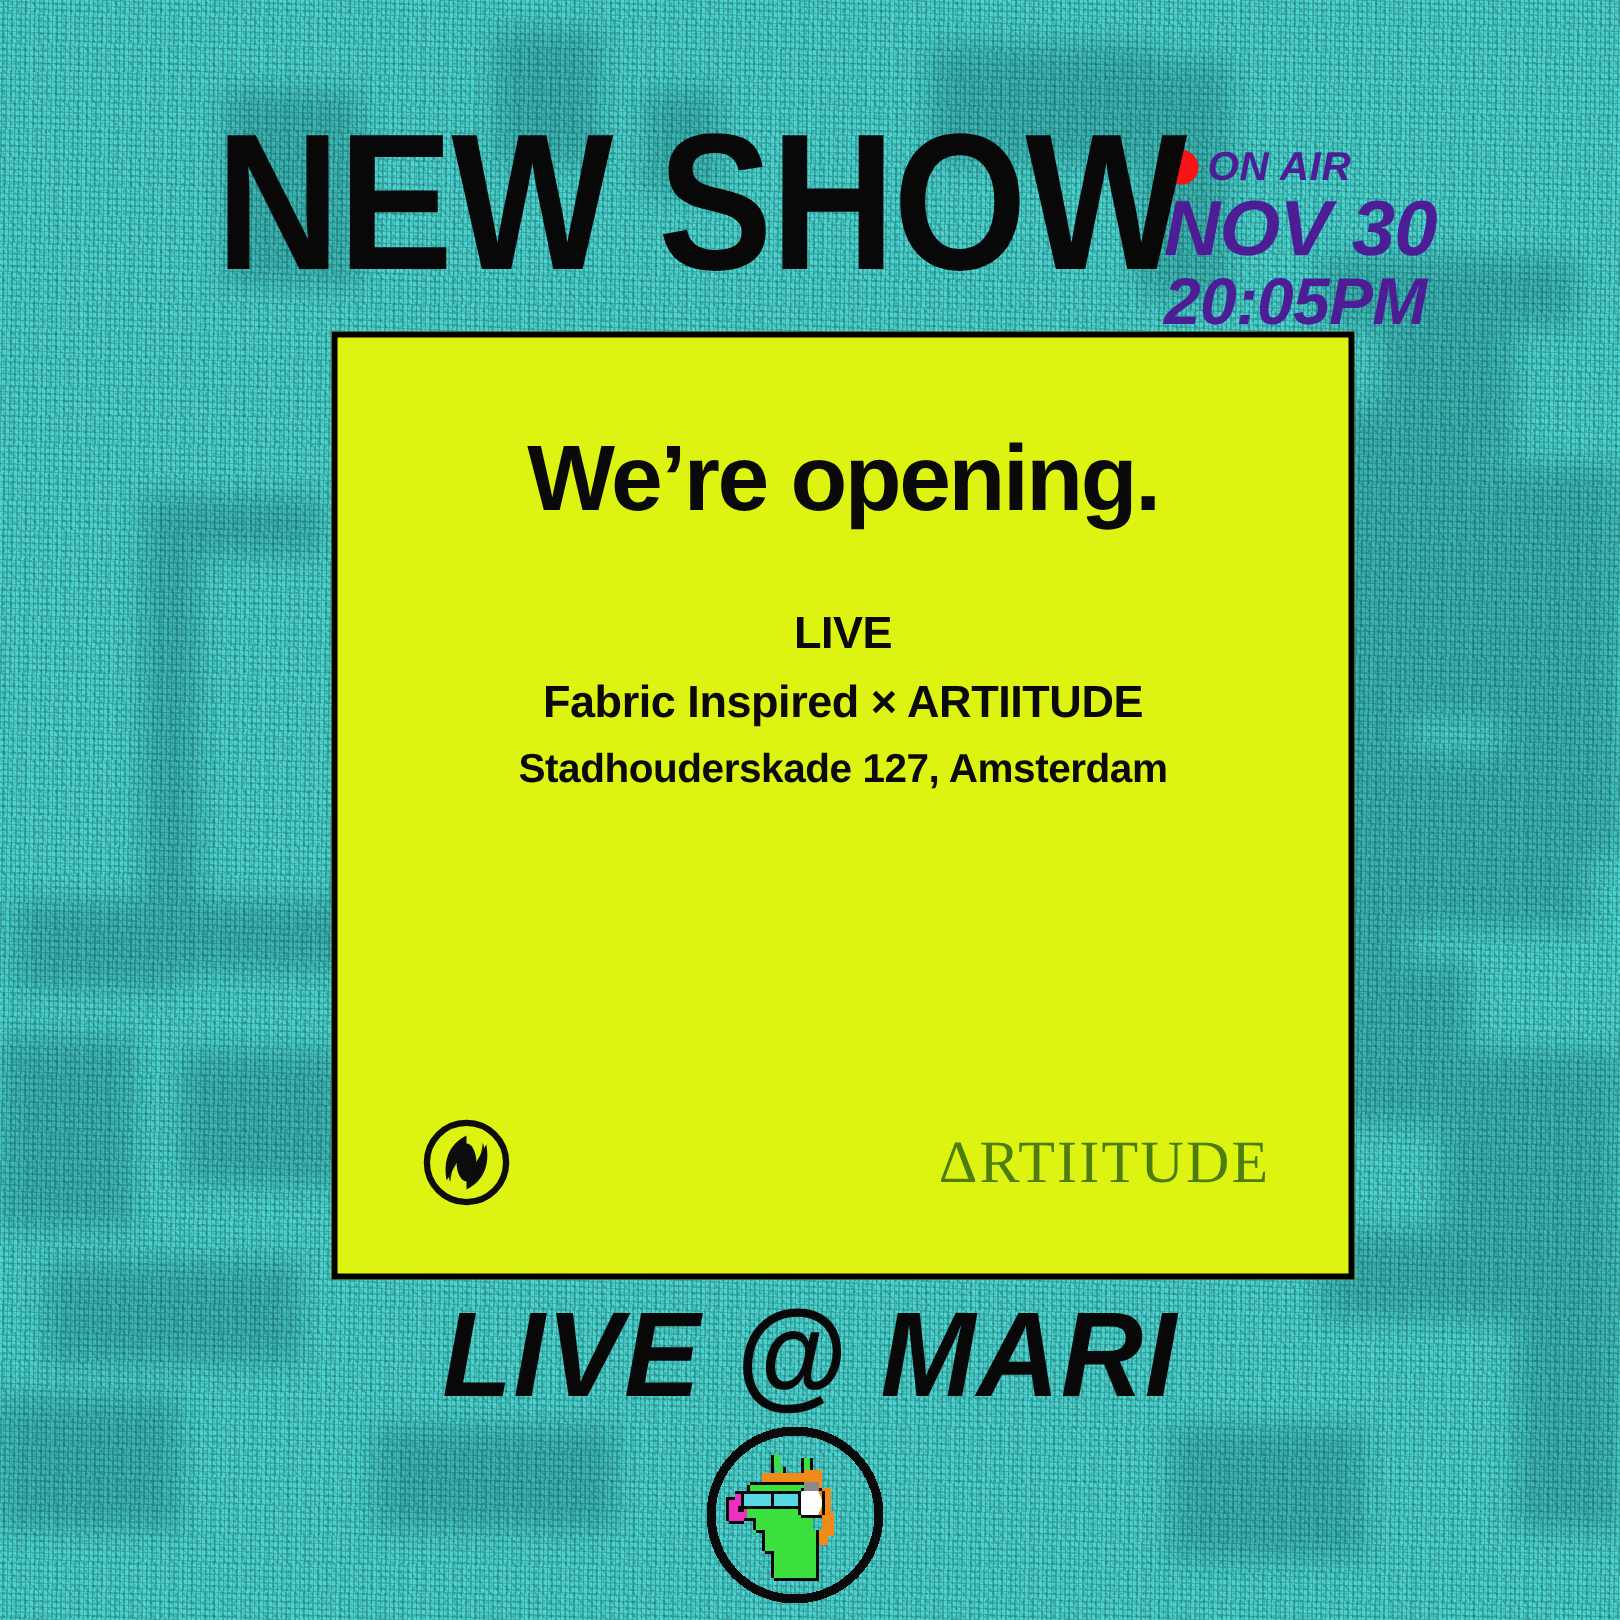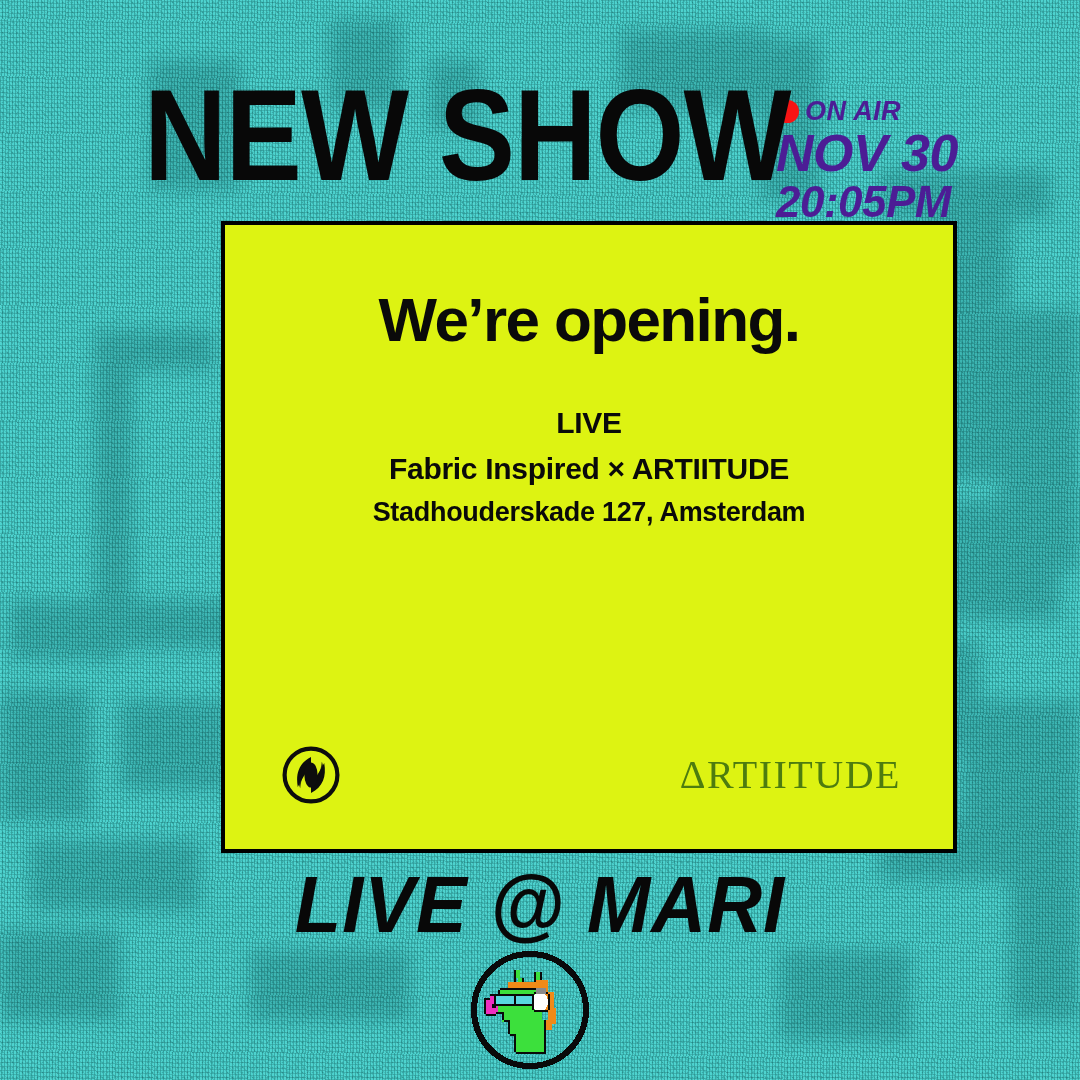--- a/index.html
+++ b/index.html
@@ -110,21 +110,21 @@
     font-size: 44px;
     letter-spacing: -0.5px;
     margin-top: 1px;
   }
 
   
   .card {
     position: absolute;
     left: 221px;
     top: 221px;
-    width: 736px;
+    width: 682px;
     height: 632px;
     background: #ddf312;
     border: 4px solid #000;
     box-sizing: border-box;
   }
   .card-inner {
     position: absolute;
     inset: 0;
     padding: 52px 36px 30px 36px;
     box-sizing: border-box;

